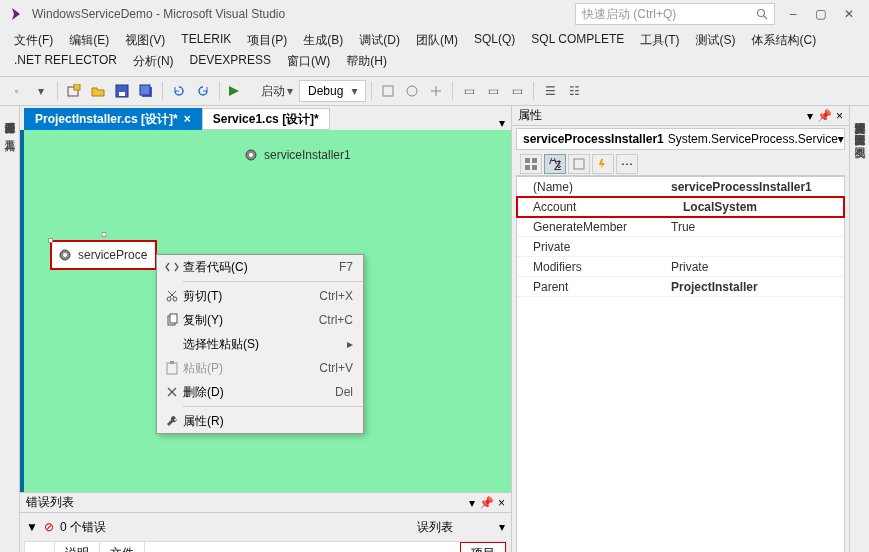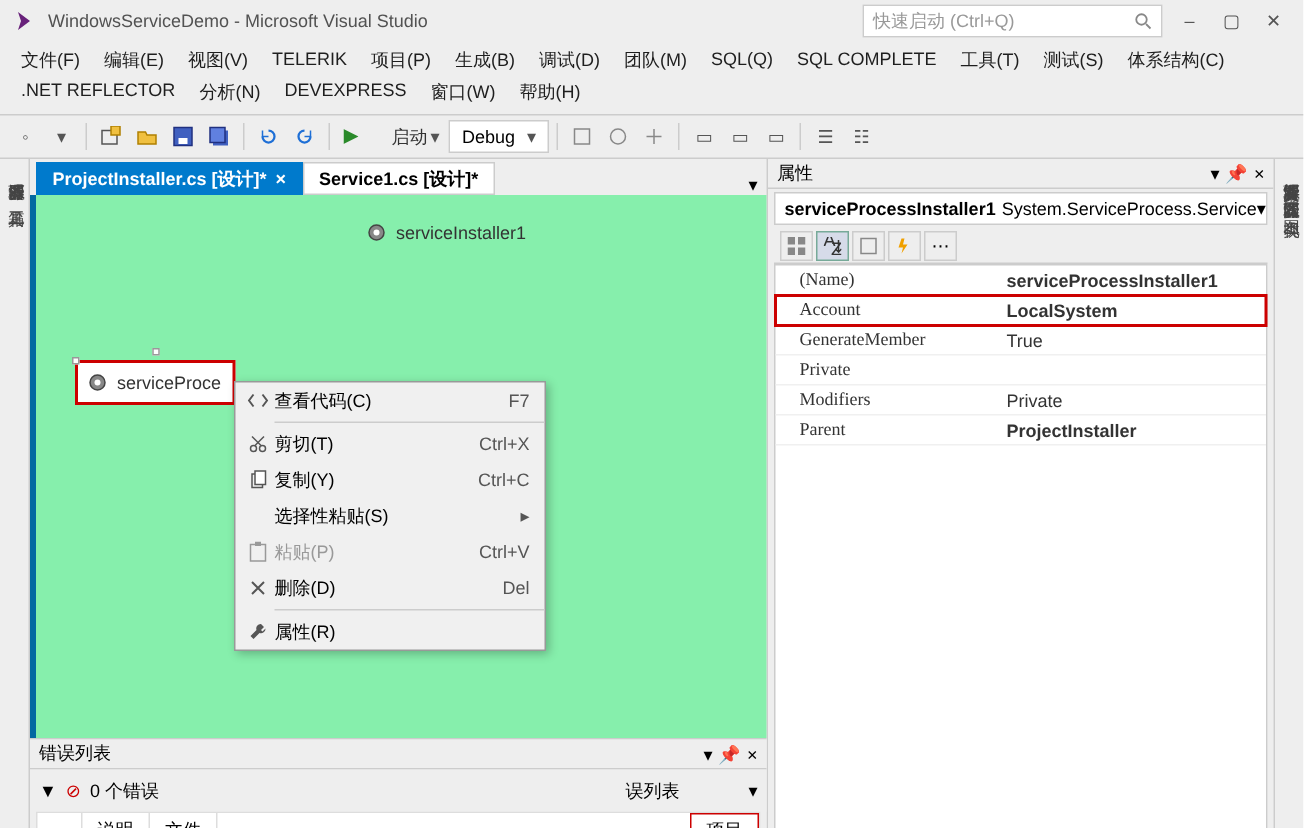--- a/index.html
+++ b/index.html
@@ -42,23 +42,23 @@
 .errcol { padding: 0 10px; border-right: 1px solid #ddd; height: 100%; display: flex; align-items: center; }
 .errcols .highlight { border: 1px solid #c00; margin-left: auto; padding: 0 10px; height: 100%; display: flex; align-items: center; }
 .proppanel { width: 338px; background: #eee; border-left: 1px solid #ccc; display: flex; flex-direction: column; }
 .propobj { height: 22px; border: 1px solid #ccc; margin: 2px 4px; background: #fff; display: flex; align-items: center; padding: 0 6px; white-space: nowrap; overflow: hidden; }
 .propobj .objname { font-weight: bold; margin-right: 4px; }
 .proptool { height: 24px; display: flex; align-items: center; padding: 0 4px; gap: 2px; background: #eee; border-bottom: 1px solid #ccc; margin: 0 4px; }
 .ptbtn { width: 22px; height: 20px; border: 1px solid #ccc; display: flex; align-items: center; justify-content: center; cursor: pointer; background: #eee; }
 .ptbtn.active { background: #d6dbe9; border-color: #7a9; }
 .propgrid { flex: 1; background: #fff; margin: 0 4px; border: 1px solid #ccc; }
 .proprow { display: flex; height: 20px; align-items: center; border-bottom: 1px solid #f0f0f0; }
-.proprow .pn { width: 150px; padding-left: 16px; color: #333; font-family: Liberation Serif, serif; }
+.proprow .pn { width: 150px; padding-left: 16px; color: #333; }
 .proprow .pv { flex: 1; color: #333; padding-left: 4px; }
-.proprow.highlight { outline: 2px solid #c00; outline-offset: -1px; }
+.proprow.highlight { outline: 2px solid #c00; outline-offset: -1px; gap: 12px; }
 .proprow.bold .pv { font-weight: bold; }
 .ctxmenu { position: absolute; left: 156px; top: 254px; width: 208px; background: #f0f0f0; border: 1px solid #999; box-shadow: 2px 2px 6px rgba(0,0,0,0.25); z-index: 100; }
 .ctxitem { height: 24px; display: flex; align-items: center; padding: 0 10px 0 4px; cursor: pointer; }
 .ctxitem.disabled { color: #999; cursor: default; }
 .ctxitem .cicon { width: 22px; display: flex; justify-content: center; color: #555; }
 .ctxitem .clabel { flex: 1; }
 .ctxitem .cshort { color: #555; }
 .ctxitem .carrow { color: #555; }
 .ctxsep { height: 1px; background: #ccc; margin: 2px 0 2px 26px; }
 svg { display: block; }

